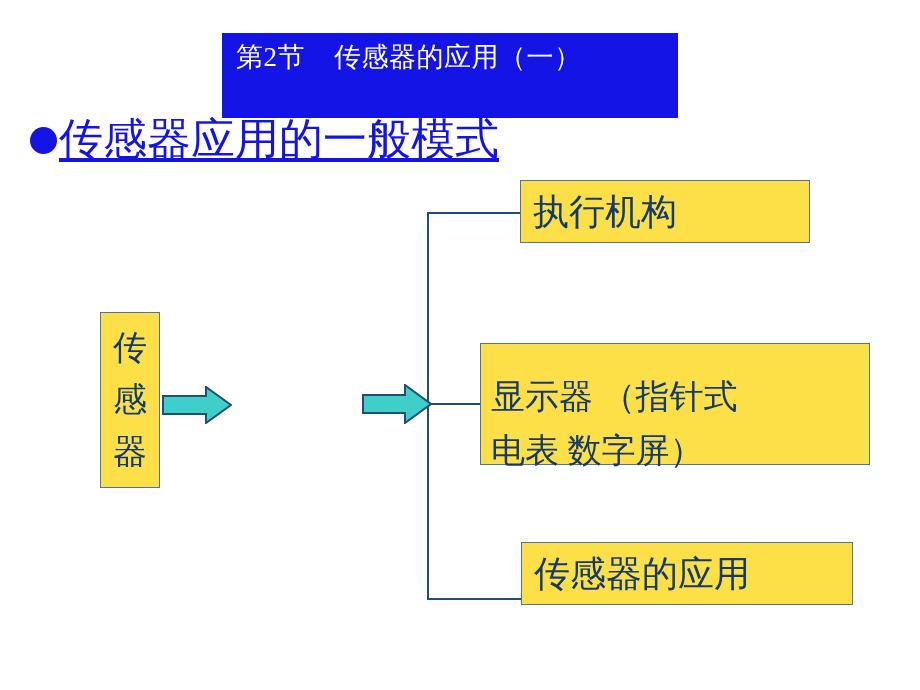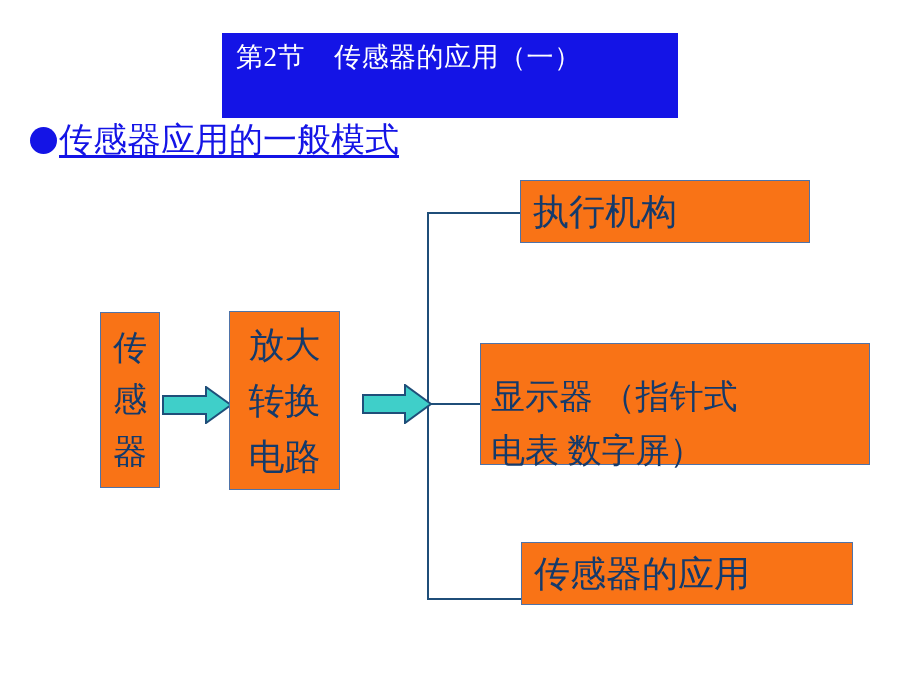--- a/index.html
+++ b/index.html
@@ -55,31 +55,31 @@
     width: 27px;
     height: 27px;
     border-radius: 50%;
     background: #1414E6;
     margin-right: 2px;
     flex: none;
   }
   #section-label {
     color: #1414E6;
     font-family: "Liberation Serif", "DejaVu Serif", serif;
-    font-size: 34px;
+    font-size: 44px;
     line-height: 42px;
     text-decoration: underline;
     text-underline-offset: 4px;
   }
 
   
   .dbox {
     position: absolute;
     box-sizing: border-box;
-    background: #f97316;
+    background: #fde047;
     border: 1.6px solid #4F73A8;
     color: #143A6B;
     font-family: "Liberation Serif", "DejaVu Serif", serif;
     display: flex;
     align-items: center;
     justify-content: flex-start;
   }
   .dbox .btext {
     white-space: pre-line;
   }
@@ -176,25 +176,20 @@
   <svg class="arrow" id="arrow-2" viewBox="0 0 70 40">
     <polygon points="1,11 43,11 43,1 69,20 43,39 43,29 1,29" fill="#3FCFC9" stroke="#1F4E79" stroke-width="2" stroke-linejoin="miter"></polygon>
   </svg>
 
   <div class="dbox" id="box-sensor">
     <span class="btext">传
 感
 器</span>
   </div>
 
-  <div class="dbox" id="box-amplifier">
-    <span class="btext">放大
-转换
-电路</span>
-  </div>
 
   <div class="dbox" id="box-actuator">
     <span class="btext">执行机构</span>
   </div>
 
   <div class="dbox" id="box-display">
     <span class="btext">显示器 （指针式
 电表 数字屏）</span>
   </div>
 

